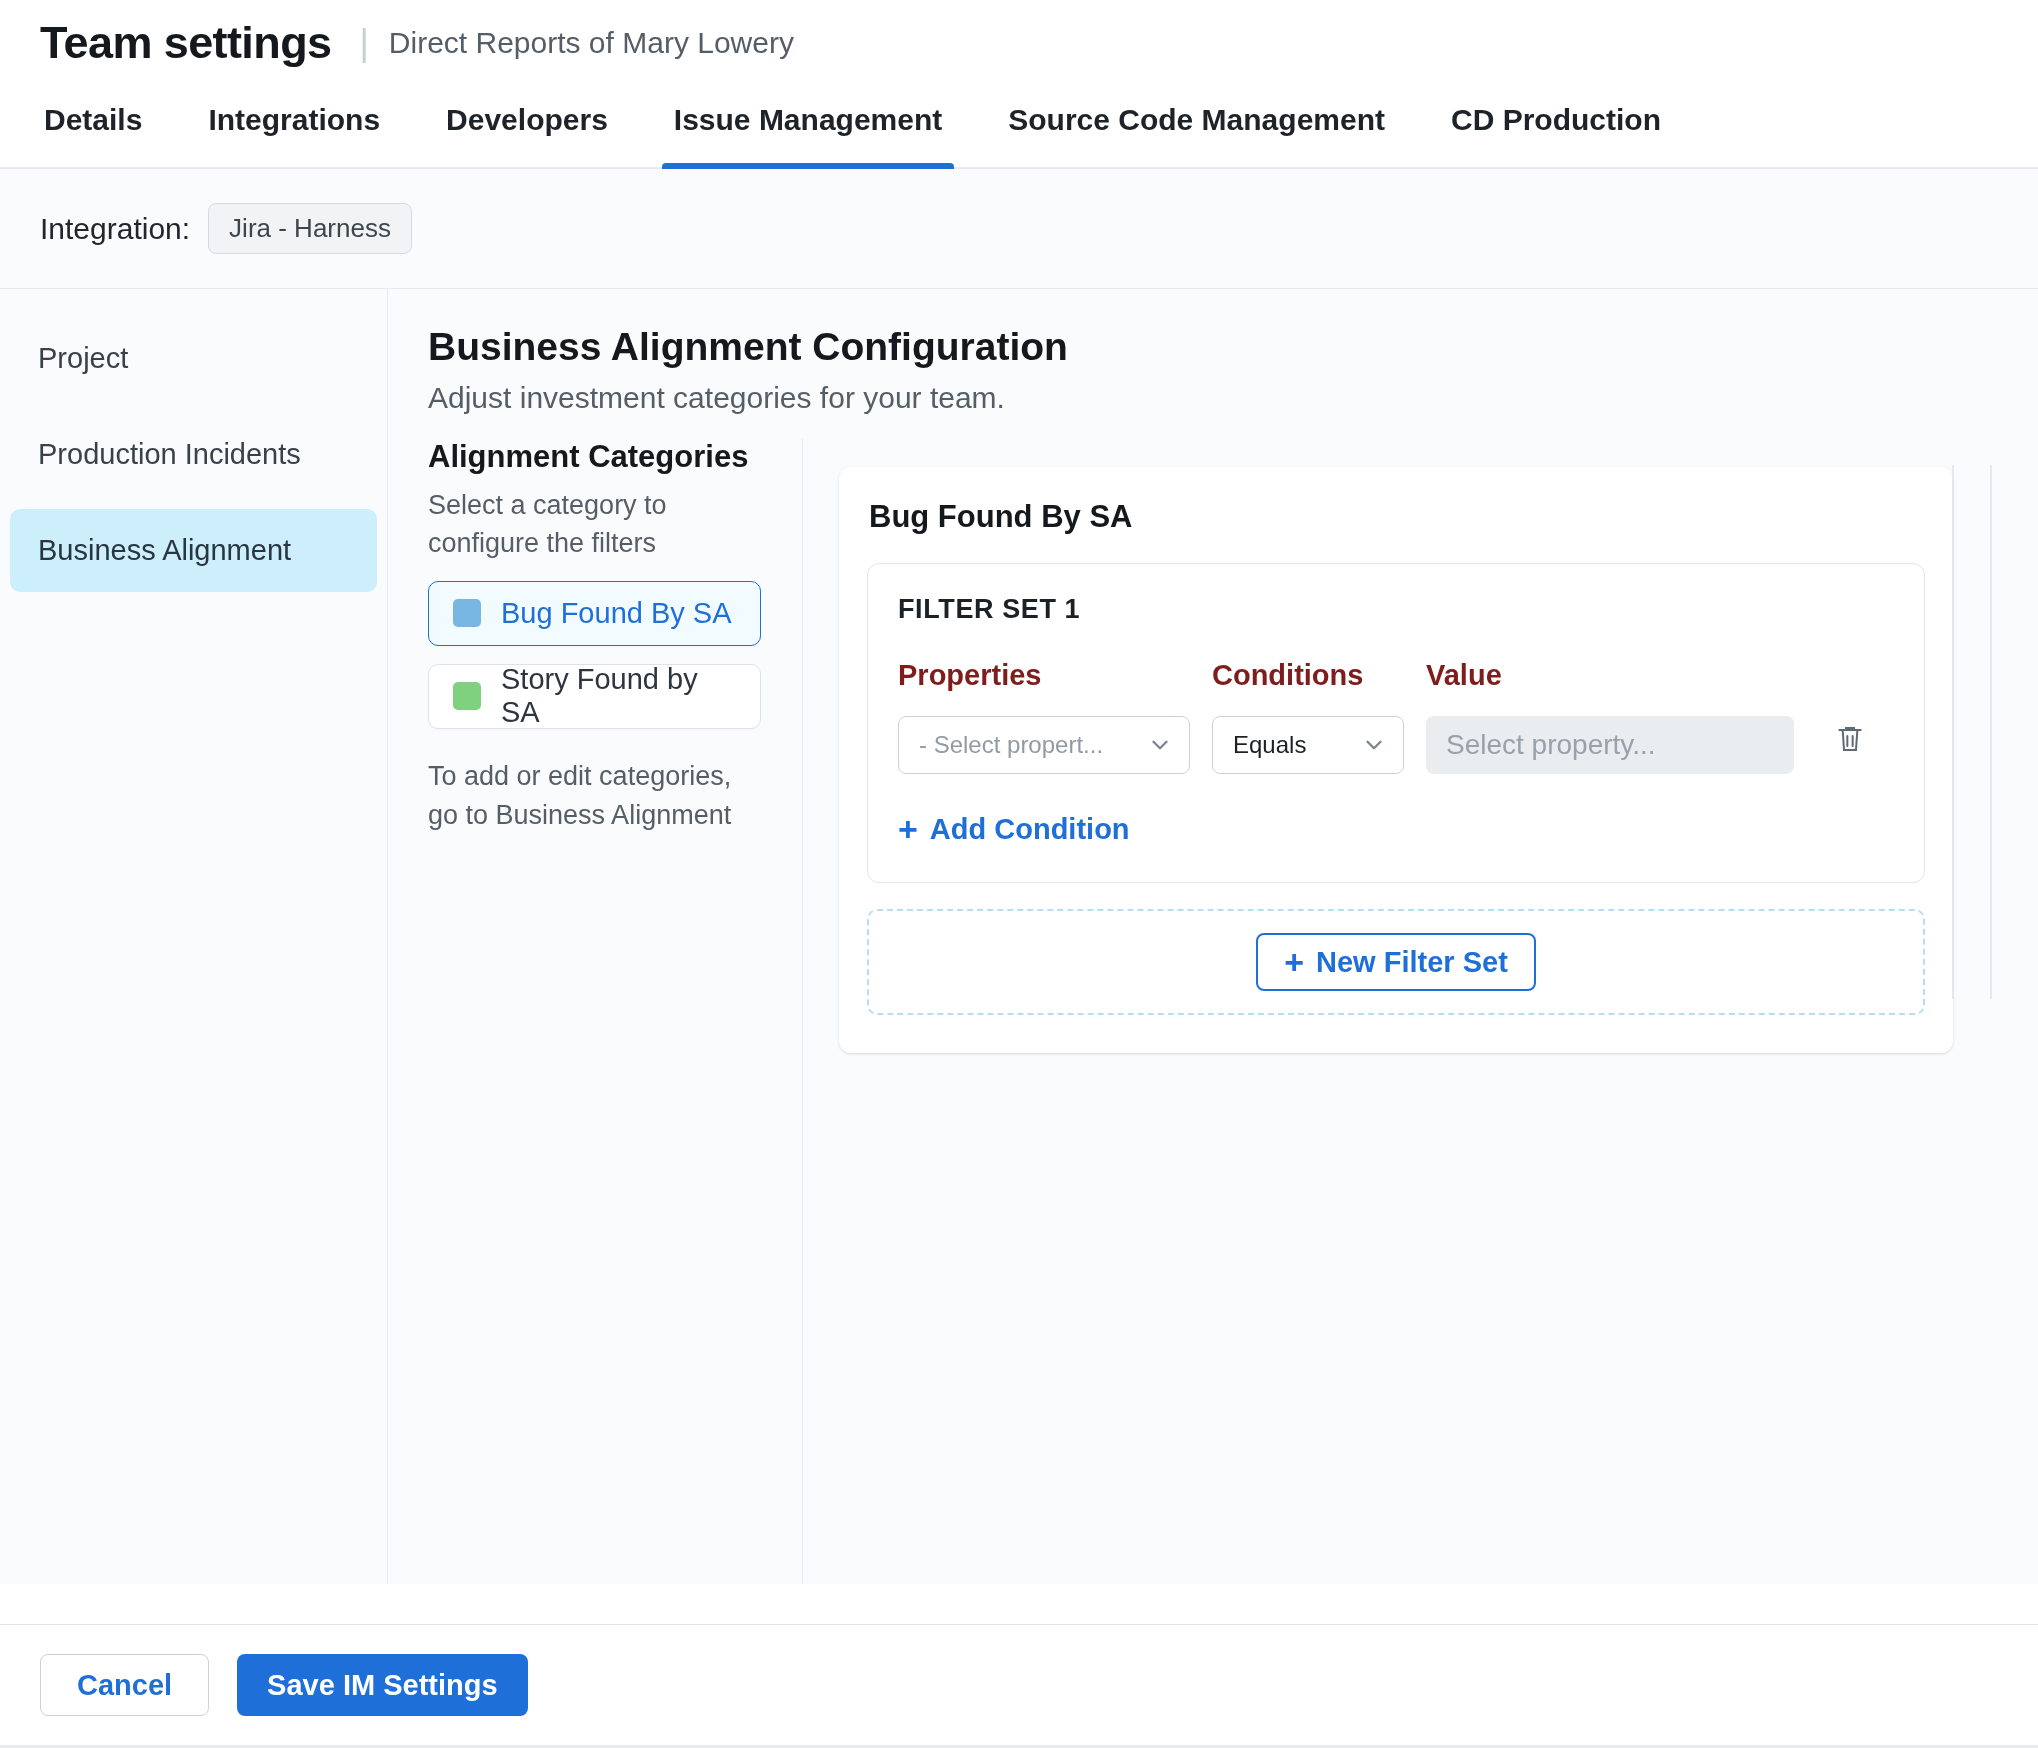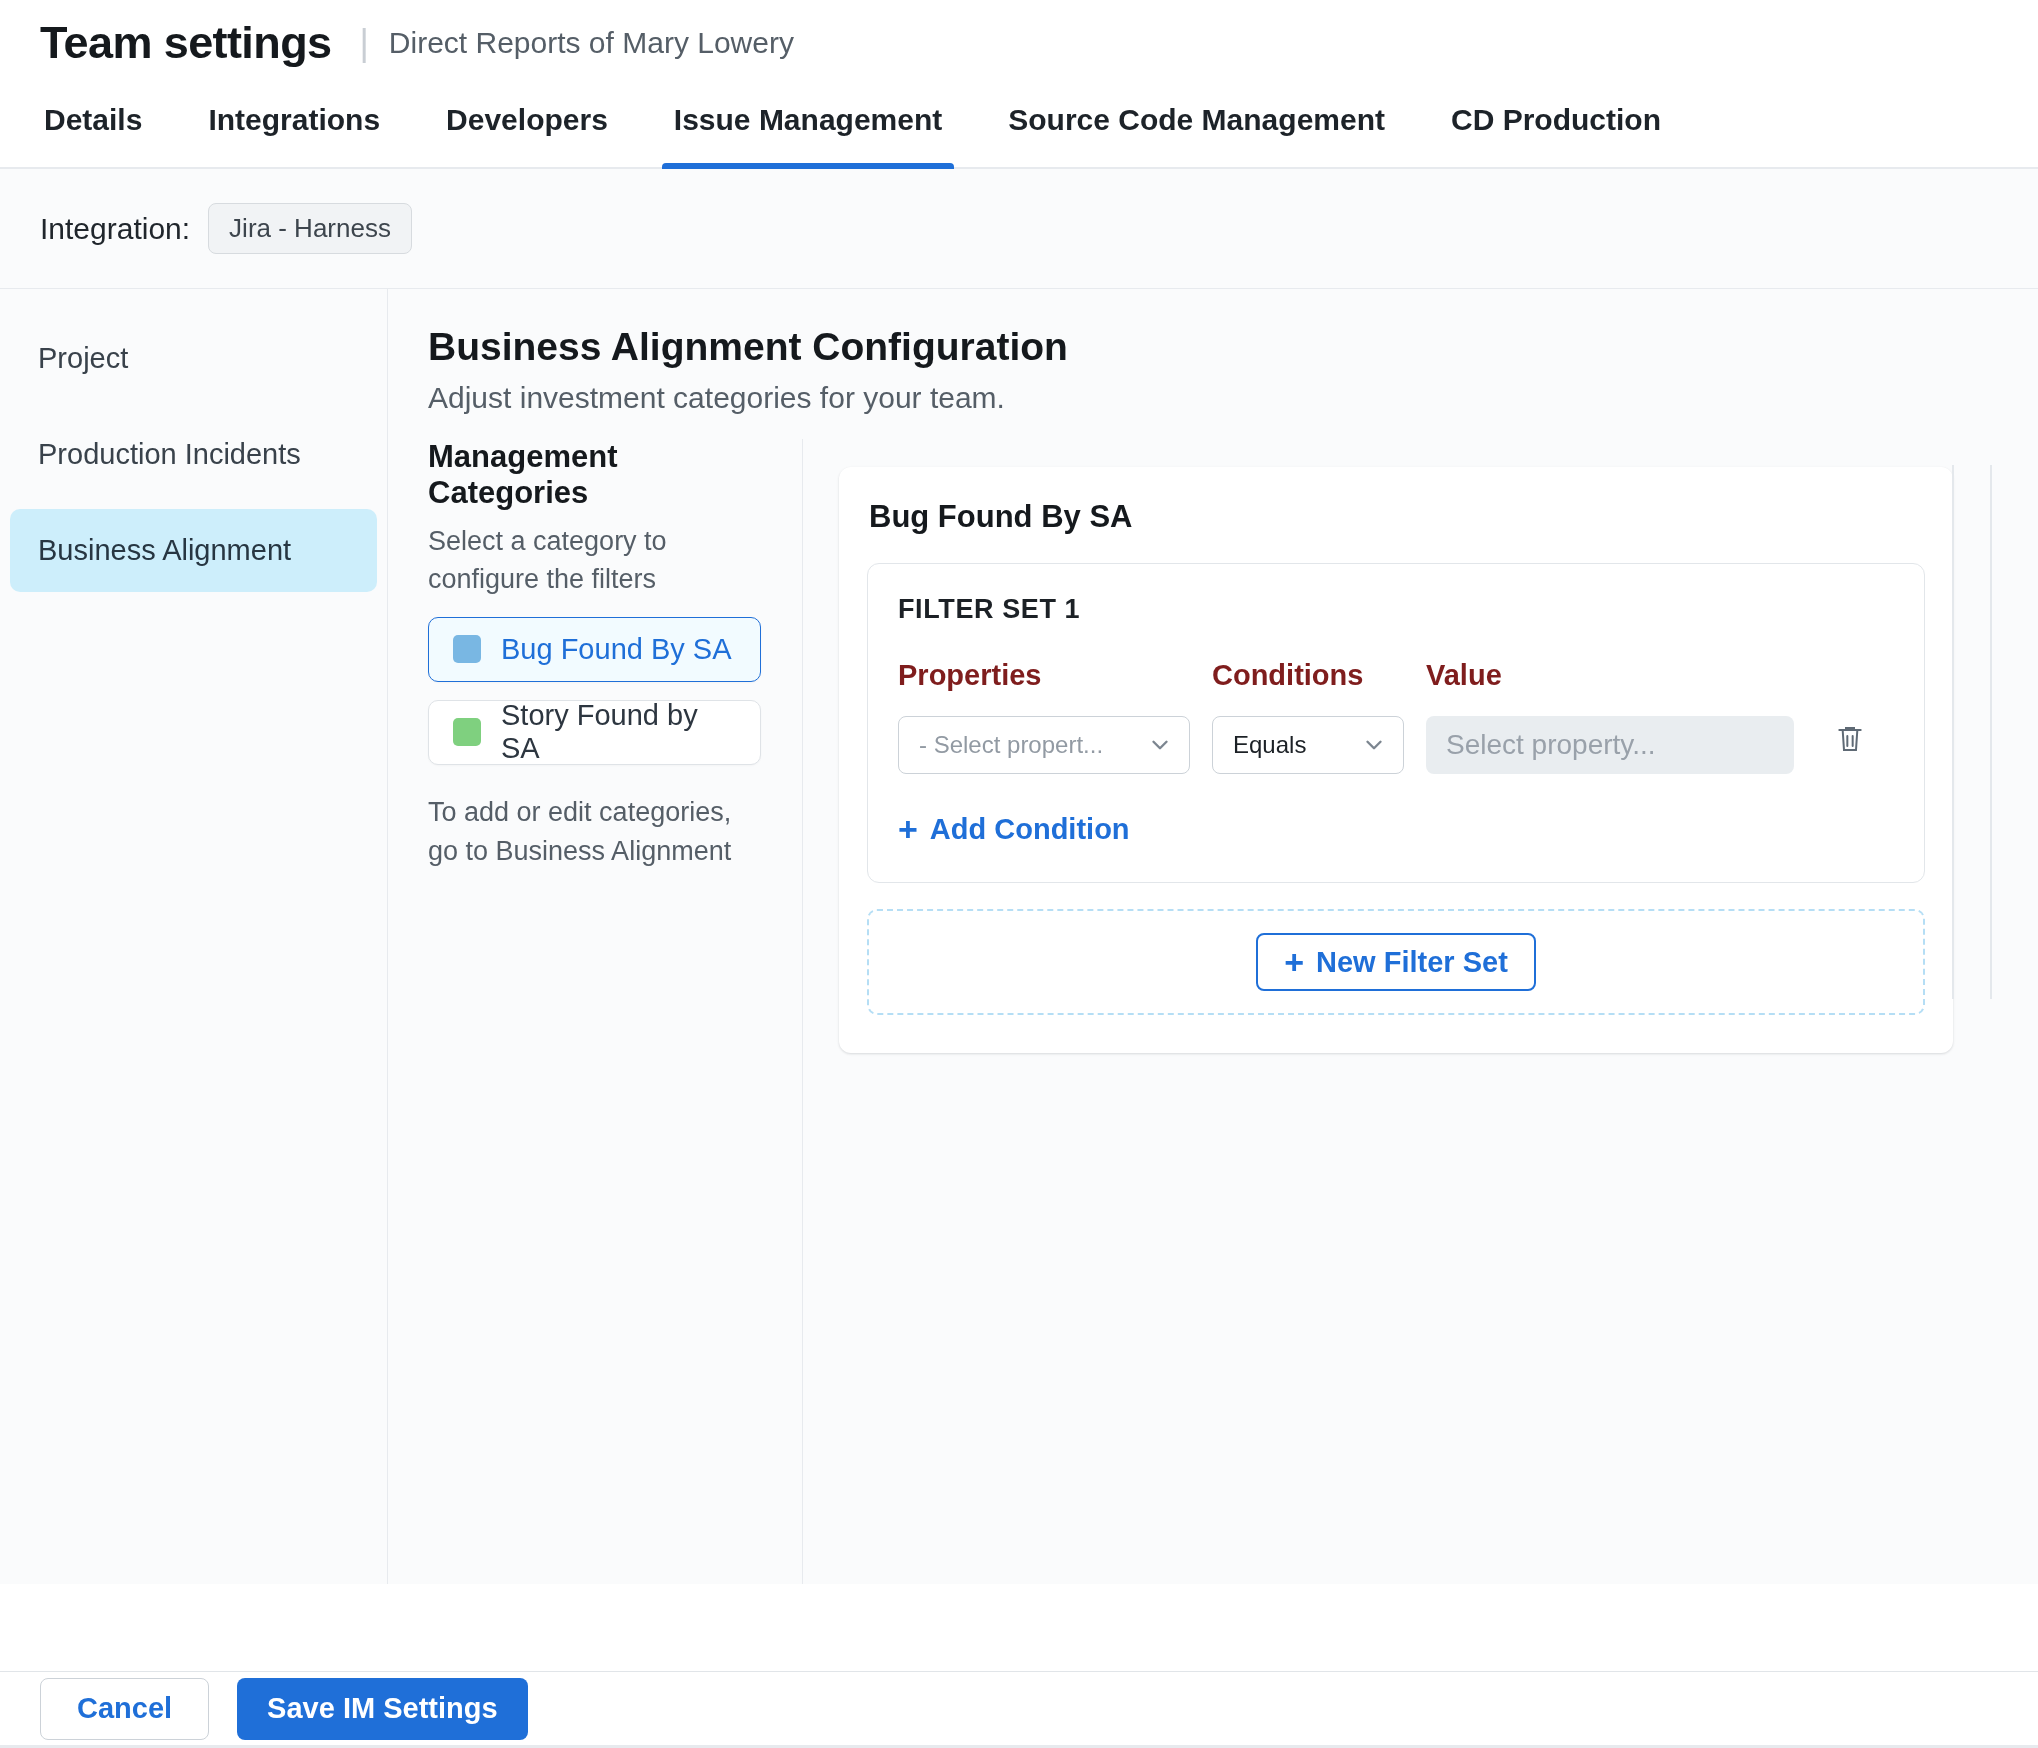--- a/index.html
+++ b/index.html
@@ -69,21 +69,21 @@
   .plus-glyph { font-size:34px; font-weight:700; line-height:1; }
 
   .new-filter-wrap { border:2px dashed #b5def5; border-radius:10px; margin-top:26px; padding:22px; display:flex; justify-content:center; }
   .new-filter-btn { display:flex; align-items:center; gap:12px; border:2px solid #1f6fd8; color:#1f6fd8; background:#fff; border-radius:8px; height:58px; padding:0 26px; font-size:29px; font-weight:700; cursor:pointer; }
 
   .scroll-line { position:absolute; width:2px; background:#e4e8ec; top:176px; height:534px; }
   .scroll-line.a { left:1952px; }
   .scroll-line.b { left:1990px; }
 
   
-  .footer { position:absolute; left:0; right:0; bottom:0; height:77px; background:#fff;
+  .footer { position:absolute; left:0; right:0; bottom:0; height:124px; background:#fff;
             border-top:1px solid #e1e5e9; border-bottom:3px solid #e7eaee;
             display:flex; align-items:center; gap:28px; padding:0 40px; }
   .btn-cancel { height:62px; padding:0 36px; border:1px solid #ccd2d8; border-radius:8px; background:#fff; color:#1f6fd8; font-size:29px; font-weight:700; font-family:inherit; cursor:pointer; }
   .btn-save { height:62px; padding:0 30px; border:none; border-radius:8px; background:#1f6fd8; color:#fff; font-size:29px; font-weight:700; font-family:inherit; cursor:pointer; }
 </style>
 </head>
 <body>
 
 <div>
 
@@ -115,21 +115,21 @@
       <div class="side-item selected">Business Alignment</div>
     </aside>
 
     <section class="main">
       <h2 class="main-title">Business Alignment Configuration</h2>
       <p class="main-sub">Adjust investment categories for your team.</p>
 
       <div class="columns">
 
         <div class="cat-col">
-          <h3 class="cat-heading">Management Categories</h3>
+          <h3 class="cat-heading">Alignment Categories</h3>
           <p class="cat-desc">Select a category to configure the filters</p>
 
           <div class="cat-btn selected">
             <span class="swatch swatch-bug"></span>
             <span>Bug Found By SA</span>
           </div>
           <div class="cat-btn">
             <span class="swatch swatch-story"></span>
             <span>Story Found by SA</span>
           </div>

